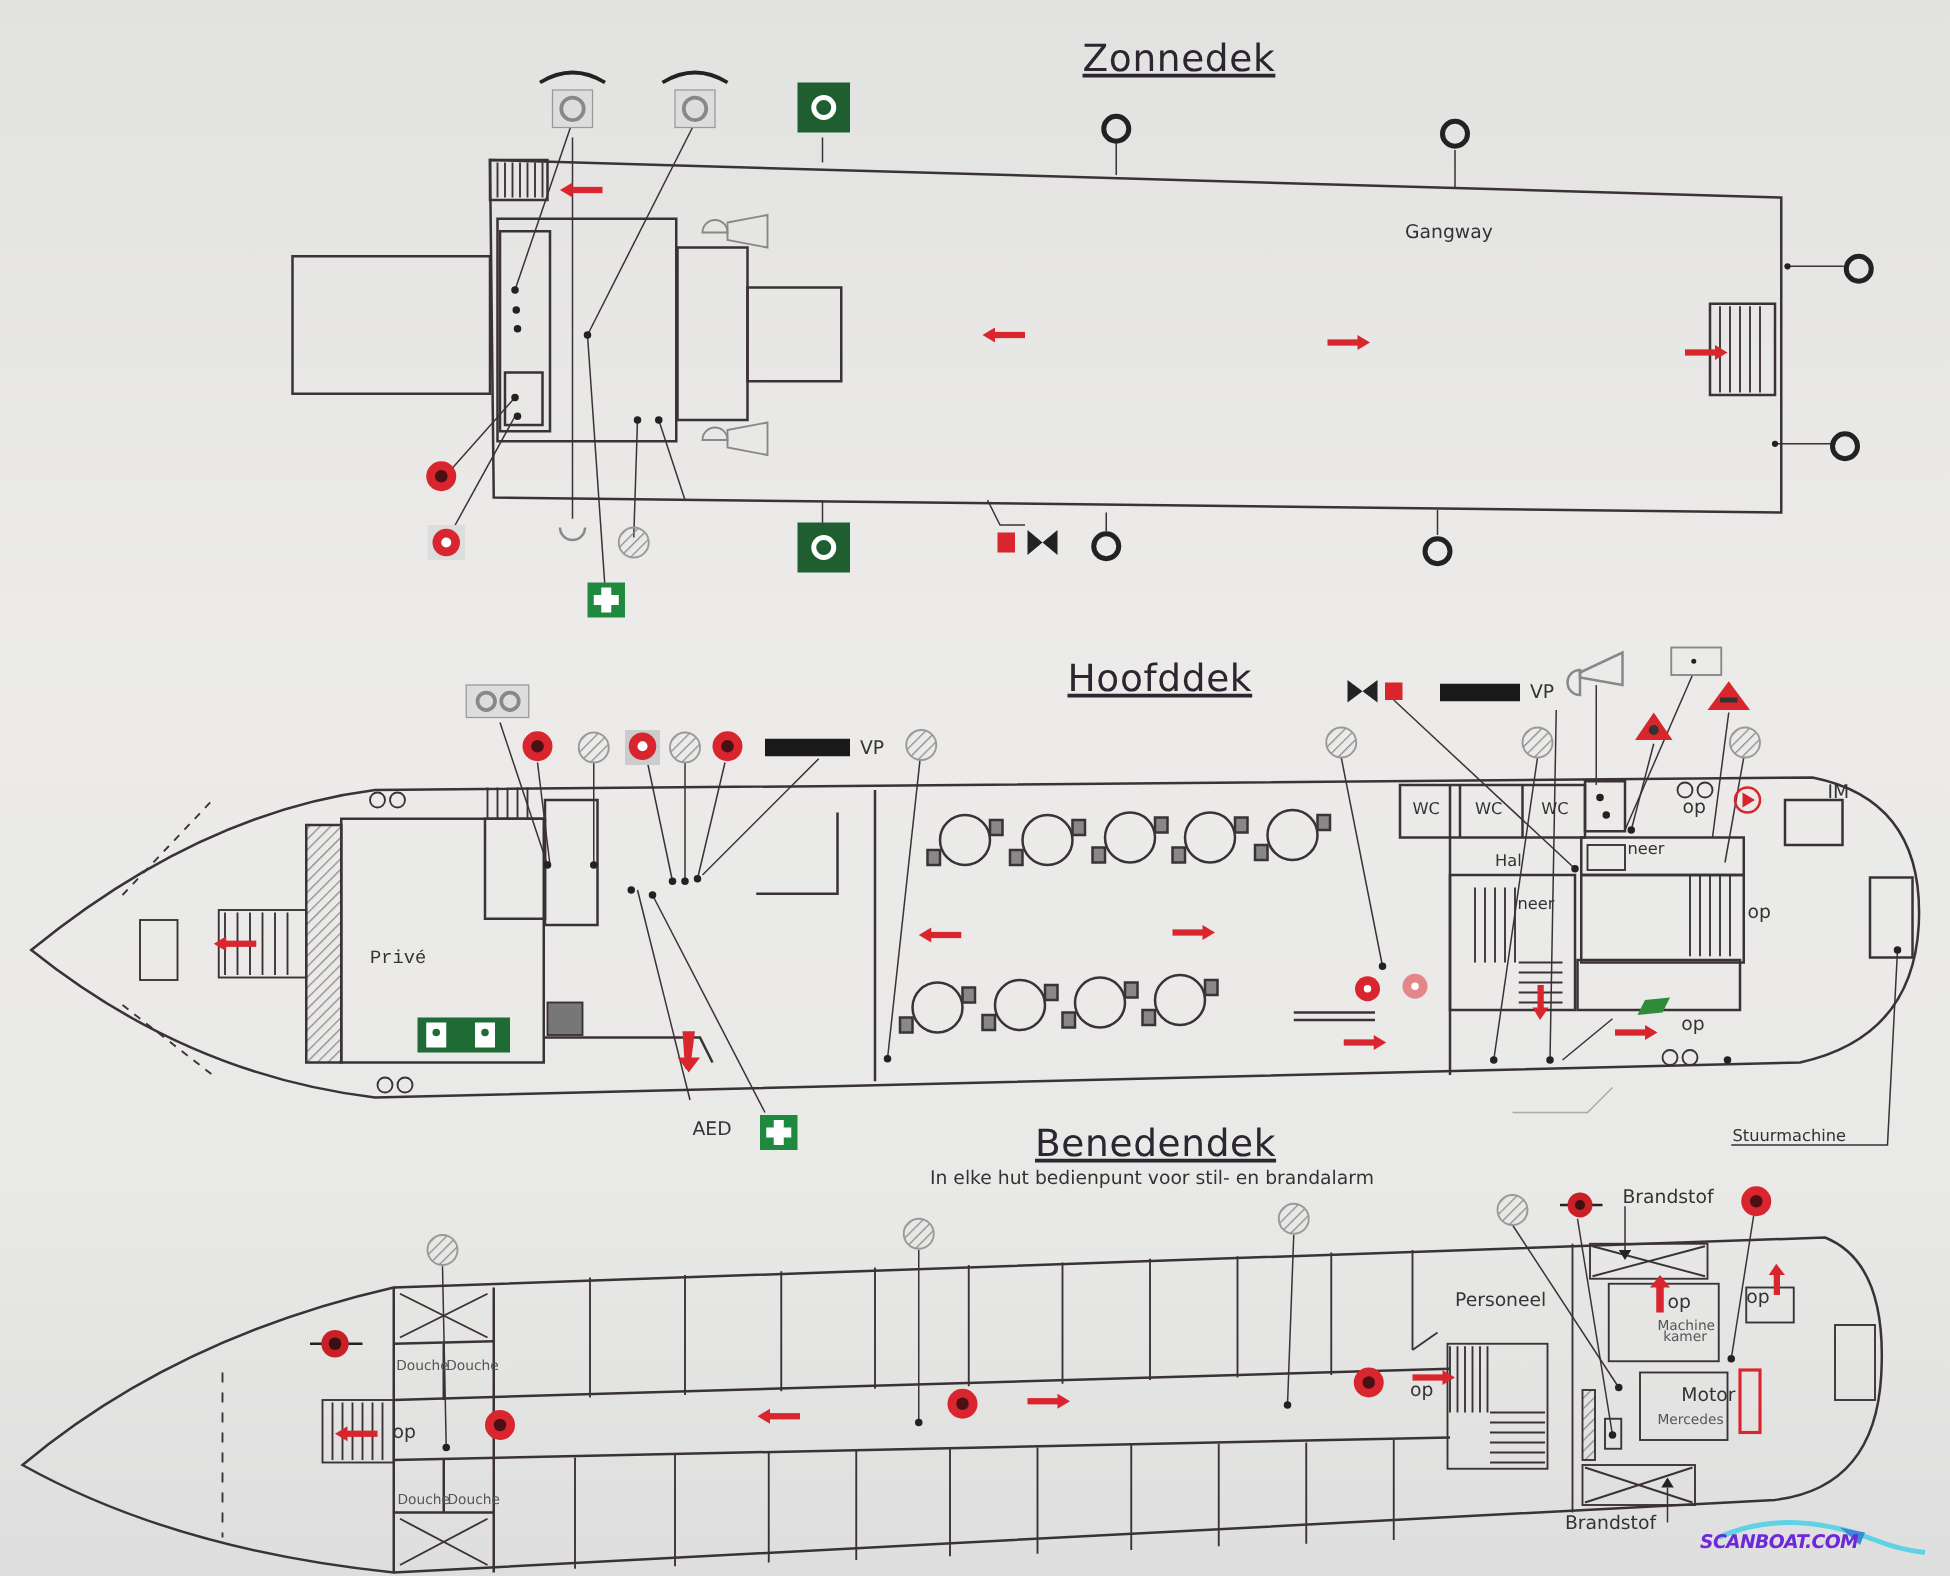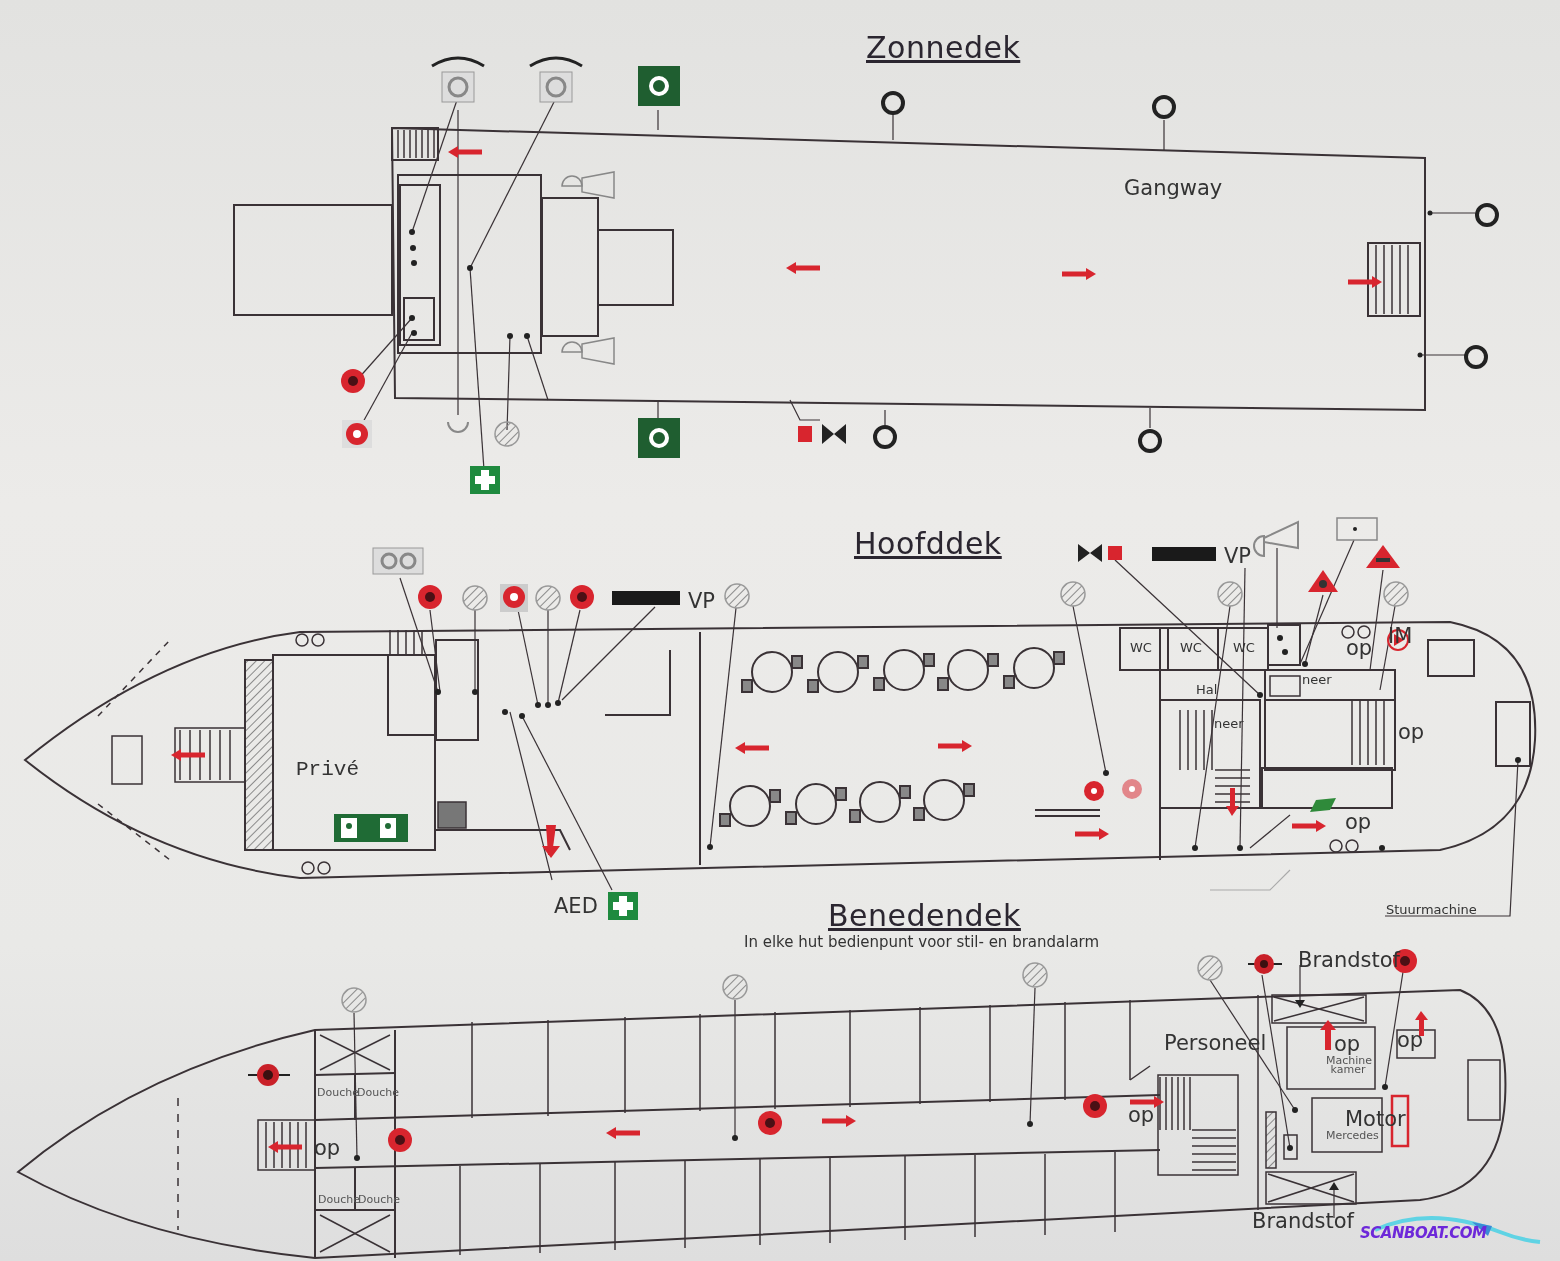--- a/index.html
+++ b/index.html
@@ -1,21 +1,21 @@
 <!DOCTYPE html>
 <html><head>
 <meta charset="utf-8">
 <style>
   html,body{margin:0;padding:0;}
   body{width:1560px;height:1261px;background:#e4e4e2;overflow:hidden;position:relative;font-family:"DejaVu Sans",sans-serif;color:#333;}
   .sheet{position:absolute;left:0;top:0;width:1560px;height:1261px;background:linear-gradient(180deg,#e2e2e0 0%,#ecebe9 40%,#e9e9e7 75%,#dedede 100%);}
   svg{position:absolute;left:0;top:0;}
   .title{position:absolute;font-size:30px;text-decoration:underline;color:#2b2630;letter-spacing:0.5px;}
   .sub{position:absolute;font-size:15px;color:#333;}
-  .lbl{position:absolute;font-size:21px;color:#333;white-space:nowrap;}
+  .lbl{position:absolute;font-size:15px;color:#333;white-space:nowrap;}
   .lbl.sm{font-size:13px;}
   .lbl.xs{font-size:11px;color:#555;}
   .wm{position:absolute;left:1360px;top:1224px;font-size:15px;font-style:italic;font-weight:bold;color:#6d28d9;letter-spacing:-0.5px;}
 </style>
 </head>
 <body>
 
 <div class="sheet"></div>
 
 <svg width="1560" height="1261" viewBox="0 0 1560 1261">
@@ -541,21 +541,21 @@
 <div class="lbl" style="left:296px;top:758px;font-family:Liberation Mono, monospace;">Privé</div>
 <div class="lbl sm" style="left:1130px;top:640px;">WC</div>
 <div class="lbl sm" style="left:1180px;top:640px;">WC</div>
 <div class="lbl sm" style="left:1233px;top:640px;">WC</div>
 <div class="lbl sm" style="left:1196px;top:682px;">Hal</div>
 <div class="lbl sm" style="left:1214px;top:716px;">neer</div>
 <div class="lbl sm" style="left:1302px;top:672px;">neer</div>
 <div class="lbl" style="left:1346px;top:636px;">op</div>
 <div class="lbl" style="left:1398px;top:720px;">op</div>
 <div class="lbl" style="left:1345px;top:810px;">op</div>
-<div class="lbl" style="left:1388px;top:624px;">IM</div>
+<div class="lbl" style="left:1462px;top:624px;">IM</div>
 <div class="lbl" style="left:688px;top:589px;">VP</div>
 <div class="lbl" style="left:1224px;top:544px;">VP</div>
 <div class="lbl" style="left:554px;top:894px;">AED</div>
 <div class="lbl sm" style="left:1386px;top:902px;">Stuurmachine</div>
 
 <div class="title" style="left:828px;top:898px;">Benedendek</div>
 <div class="sub" style="left:698px;top:933px;margin-left:46px;">In elke hut bedienpunt voor stil- en brandalarm</div>
 <div class="lbl" style="left:1164px;top:1031px;">Personeel</div>
 <div class="lbl" style="left:1298px;top:948px;">Brandstof</div>
 <div class="lbl" style="left:1252px;top:1209px;">Brandstof</div>

